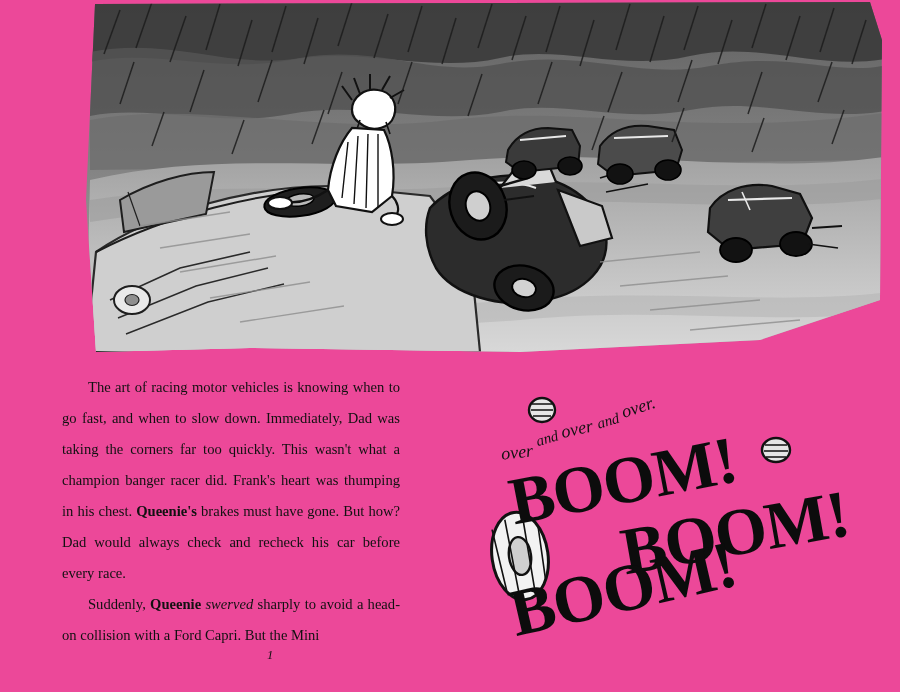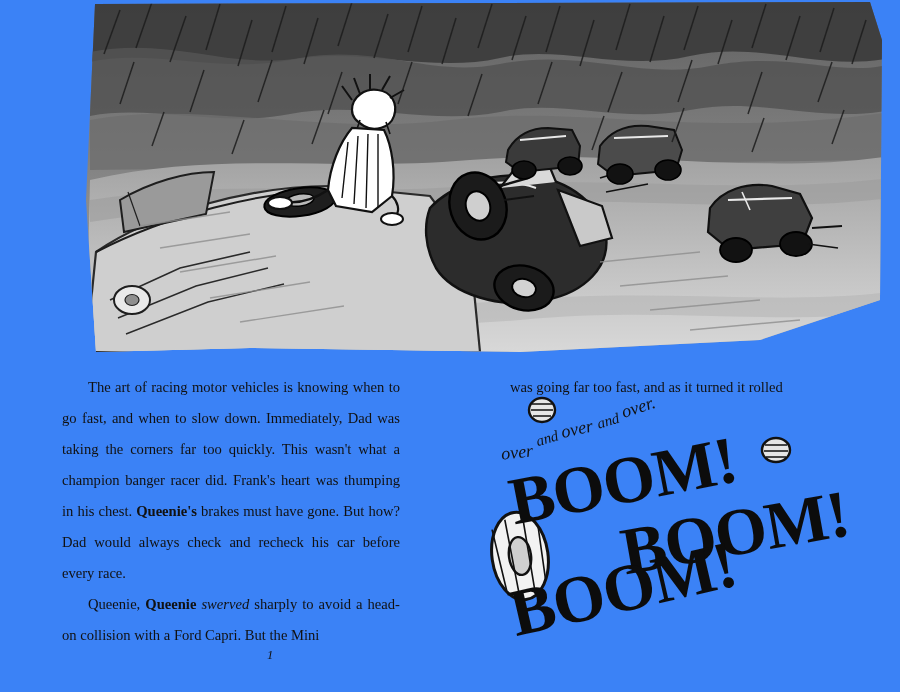--- a/index.html
+++ b/index.html
@@ -10,21 +10,21 @@
     width: 900px;
     height: 692px;
     background: #ffffff;
     font-family: "Liberation Serif", serif;
     overflow: hidden;
   }
   .page {
     position: relative;
     width: 900px;
     height: 692px;
-    background: #3b82f6;
+    background: #ec4899;
   }
 
   
   .illustration {
     position: absolute;
     left: 0;
     top: 0;
     width: 900px;
     height: 370px;
     overflow: hidden;
@@ -298,27 +298,24 @@
           <path d="M690,330 L800,320"></path>
         </g>
       </g>
     </svg>
   </div>
 
   <div class="text-area">
 
     <div class="col col-left">
       <p class="indent"><span>The art of racing motor vehicles is knowing when to go fast, and when to slow down. Immediately, Dad was taking the corners far too quickly. This wasn't what a champion banger racer did. Frank's heart was thumping in his chest. </span><span class="bold-name">Queenie's</span><span> brakes must have gone. But how? Dad would always check and recheck his car before every race.</span></p>
-      <p class="indent"><span>Queenie, </span><span class="bold-name">Queenie</span><span> </span><span class="ital">swerved</span><span> sharply to avoid a head-on collision with a Ford Capri. But the Mini</span></p>
+      <p class="indent"><span>Suddenly, </span><span class="bold-name">Queenie</span><span> </span><span class="ital">swerved</span><span> sharply to avoid a head-on collision with a Ford Capri. But the Mini</span></p>
       <div class="page-number">1</div>
     </div>
 
-    <div class="col col-right">
-      <p>was going far too fast, and as it turned it rolled</p>
-    </div>
 
   </div>
 
   <div class="boom-area">
 
     <svg width="420" height="302" viewBox="0 0 420 302" style="position:absolute;left:0;top:0;">
 
       <g>
         <ellipse cx="62" cy="20" rx="13" ry="12" fill="#e6e6e6" stroke="#111" stroke-width="2.4"></ellipse>
         <path d="M52,14 L72,14 M51,20 L73,20 M53,26 L71,26" stroke="#111" stroke-width="1.6"></path>

